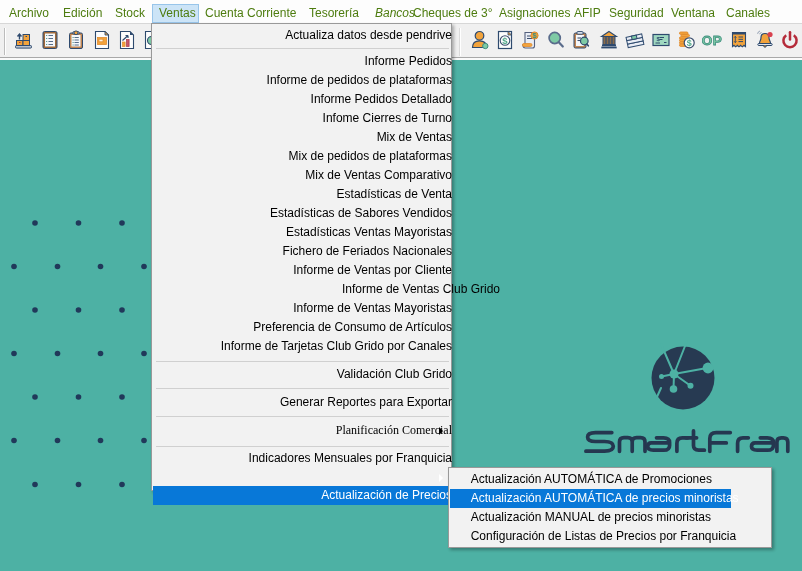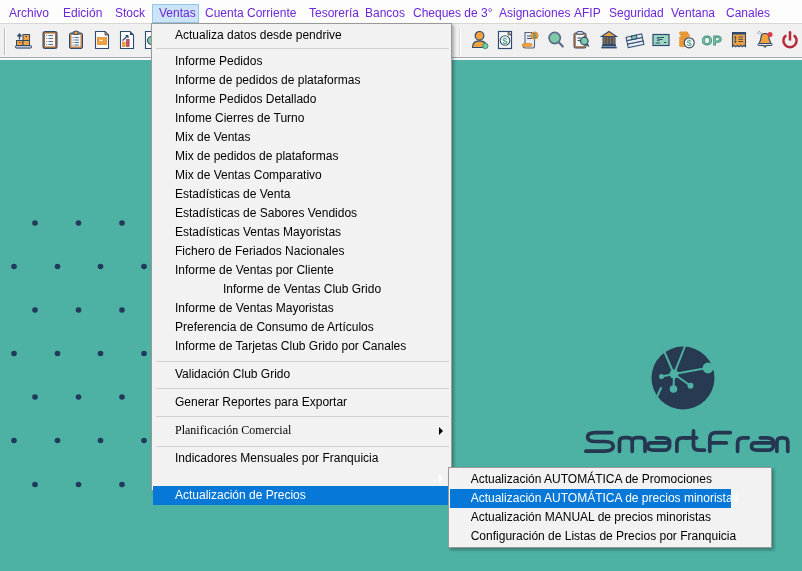--- a/index.html
+++ b/index.html
@@ -2,36 +2,36 @@
 <html><head>
 <meta charset="utf-8">
 <style>
   * { margin:0; padding:0; box-sizing:border-box; }
   html,body { width:802px; height:571px; overflow:hidden; }
   body { font-family:"Liberation Sans", sans-serif; position:relative; background:#fff; }
   #app { position:absolute; left:0; top:0; width:802px; height:571px; }
 
   
   #menubar { position:absolute; left:0; top:0; width:802px; height:24px; background:#fdfdfd; border-bottom:1px solid #d7d7d7; }
-  .mi { position:absolute; top:2px; height:23px; line-height:23px; font-size:12px; color:#6d28d9; white-space:nowrap; }
+  .mi { position:absolute; top:2px; height:23px; line-height:23px; font-size:12px; color:#4d7c0f; white-space:nowrap; }
   #ventas-hl { position:absolute; left:152px; top:4px; width:47px; height:19px; background:#cce4f7; border:1px solid #98c5ea; }
 
   
   #toolbar { position:absolute; left:0; top:24px; width:802px; height:33px; background:#f0f0f0; }
   #toolbar-border { position:absolute; left:0; top:57px; width:802px; height:1px; background:#a8a8a8; }
   #toolbar-border2 { position:absolute; left:0; top:58px; width:802px; height:2px; background:#fafafa; }
   .grip { position:absolute; top:4px; width:2px; height:27px; border-left:1px solid #bcbcbc; border-right:1px solid #fff; }
   .ic { position:absolute; top:30px; }
 
   
   #client { position:absolute; left:0; top:60px; width:802px; height:511px; background:#4db1a4; }
 
   
   #dropdown { position:absolute; left:151px; top:23px; width:301px; height:468px; background:#f2f2f2; border:1px solid #999; box-shadow:2px 2px 3px rgba(0,0,0,0.3); }
-  .dd { position:absolute; left:1px; width:299px; height:19px; line-height:19px; font-size:12px; color:#000; padding-left:22px; white-space:nowrap; }
+  .dd { position:absolute; left:1px; width:299px; height:19px; line-height:19px; font-size:12px; color:#000; padding-left:22px; white-space:nowrap;text-align:right; }
   .ddsep { position:absolute; left:4px; width:293px; height:1px; background:#d0d0d0; }
   .arrow { position:absolute; width:0; height:0; border-left:5px solid #000; border-top:4px solid transparent; border-bottom:4px solid transparent; }
 
   
   #submenu { position:absolute; left:448px; top:467px; width:324px; height:81px; background:#f2f2f2; border:1px solid #999; box-shadow:2px 2px 3px rgba(0,0,0,0.3); }
   .sm { position:absolute; left:1px; width:281px; height:19px; line-height:19px; font-size:12px; color:#000; padding-left:20.7px; white-space:nowrap; }
 
   .hl { background:#0878d8; color:#fff; }
 </style>
 </head>
@@ -100,21 +100,21 @@
   </div>
 
   <div id="menubar">
     <div id="ventas-hl"></div>
     <span class="mi" style="left:9px;">Archivo</span>
     <span class="mi" style="left:63px;">Edición</span>
     <span class="mi" style="left:115px;">Stock</span>
     <span class="mi" style="left:159px;">Ventas</span>
     <span class="mi" style="left:205px;">Cuenta Corriente</span>
     <span class="mi" style="left:309px;">Tesorería</span>
-    <span class="mi" style="left:365px;">Bancos</span>
+    <span class="mi" style="left:375px;font-style:italic;">Bancos</span>
     <span class="mi" style="left:413px;">Cheques de 3°</span>
     <span class="mi" style="left:499px;">Asignaciones</span>
     <span class="mi" style="left:574px;">AFIP</span>
     <span class="mi" style="left:609px;">Seguridad</span>
     <span class="mi" style="left:671px;">Ventana</span>
     <span class="mi" style="left:726px;">Canales</span>
   </div>
 
   <div id="toolbar">
     <div class="grip" style="left:4px;"></div>

